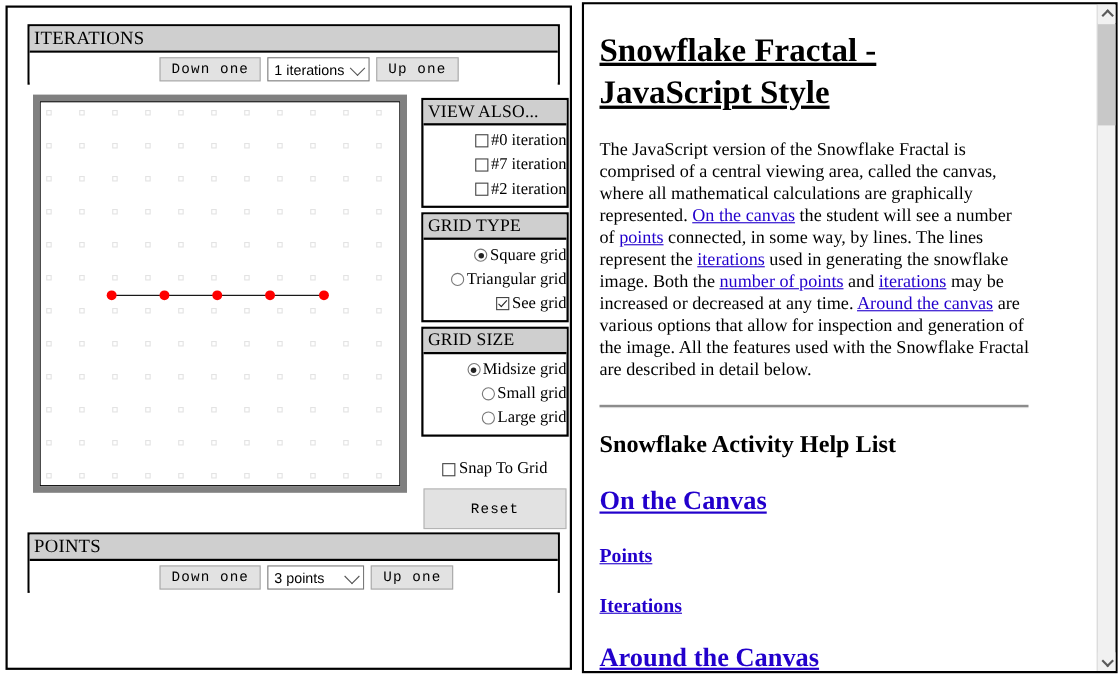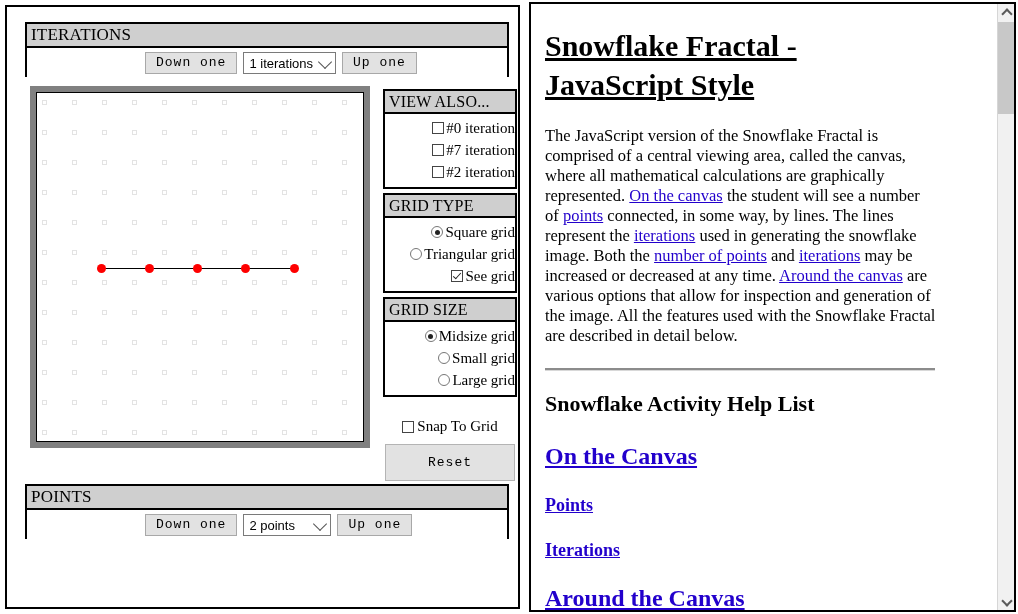--- a/index.html
+++ b/index.html
@@ -560,21 +560,21 @@
 
       <button id="reset-btn">Reset</button>
     </div>
 
     <div id="points-panel" class="panel">
       <div class="panel-title">POINTS</div>
       <div class="panel-body">
         <div class="ctrl-row">
           <button class="win-btn">Down one</button>
           <div class="win-select">
-            <span>2 points</span>
+            <span>3 points</span>
             <span class="chev"></span>
           </div>
           <button class="win-btn">Up one</button>
         </div>
       </div>
     </div>
 
   </div>
 
   <div id="right-frame">

